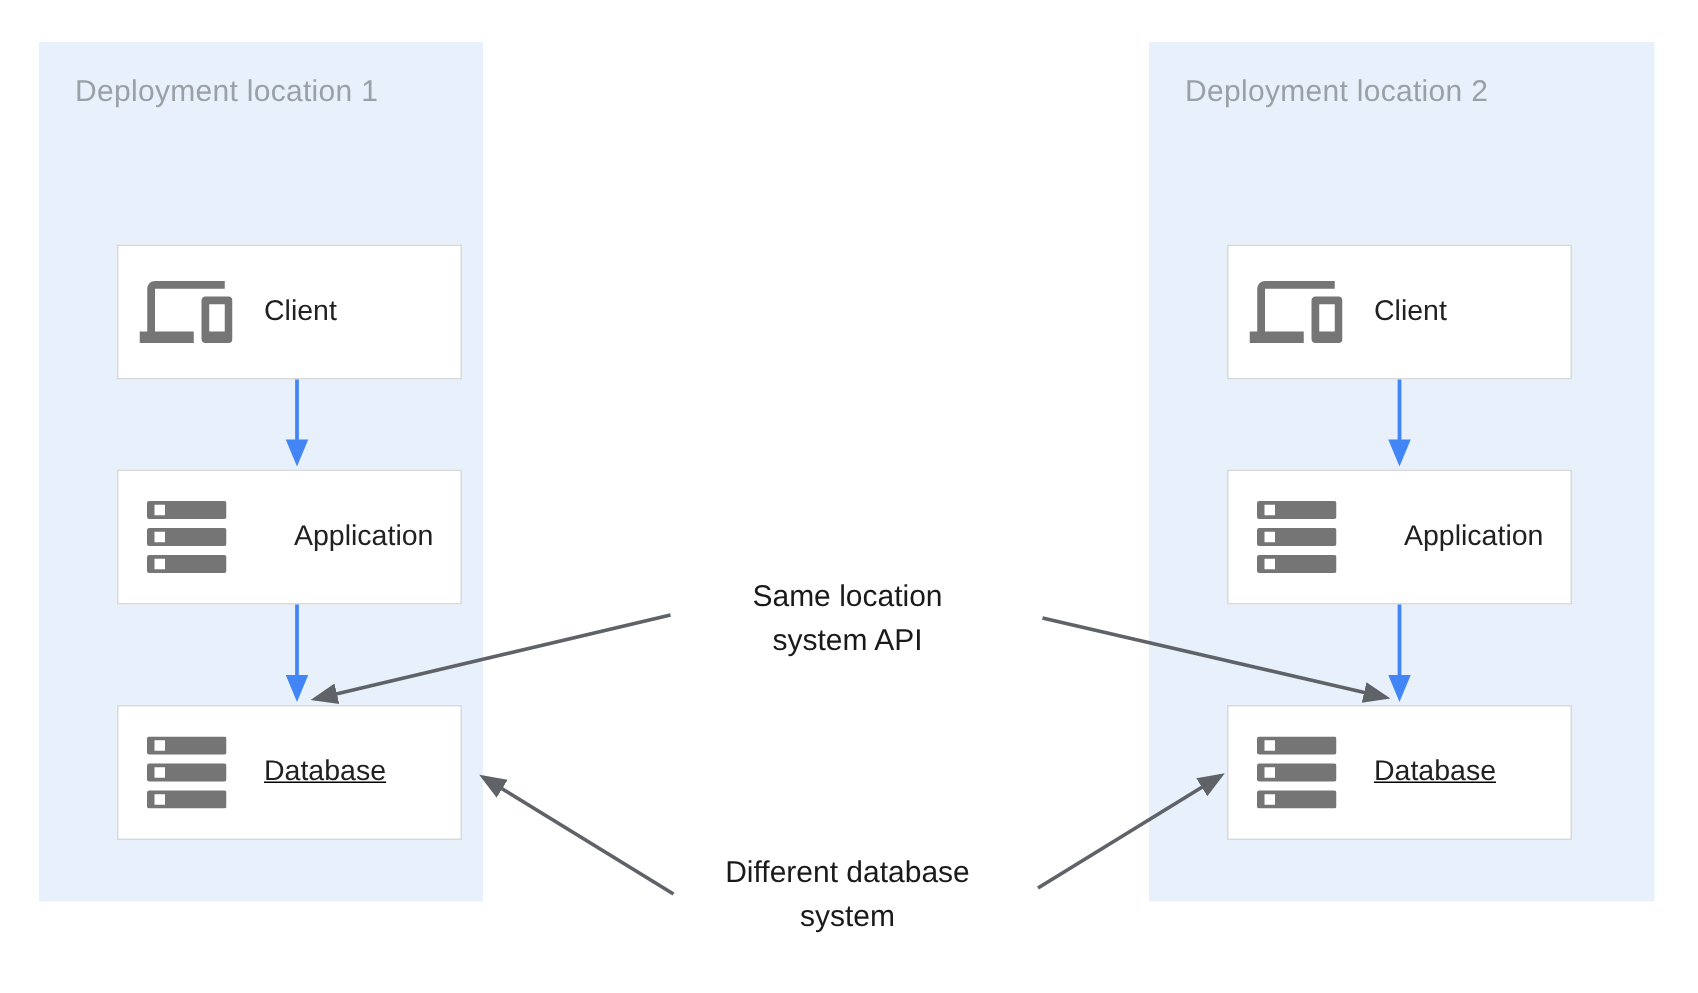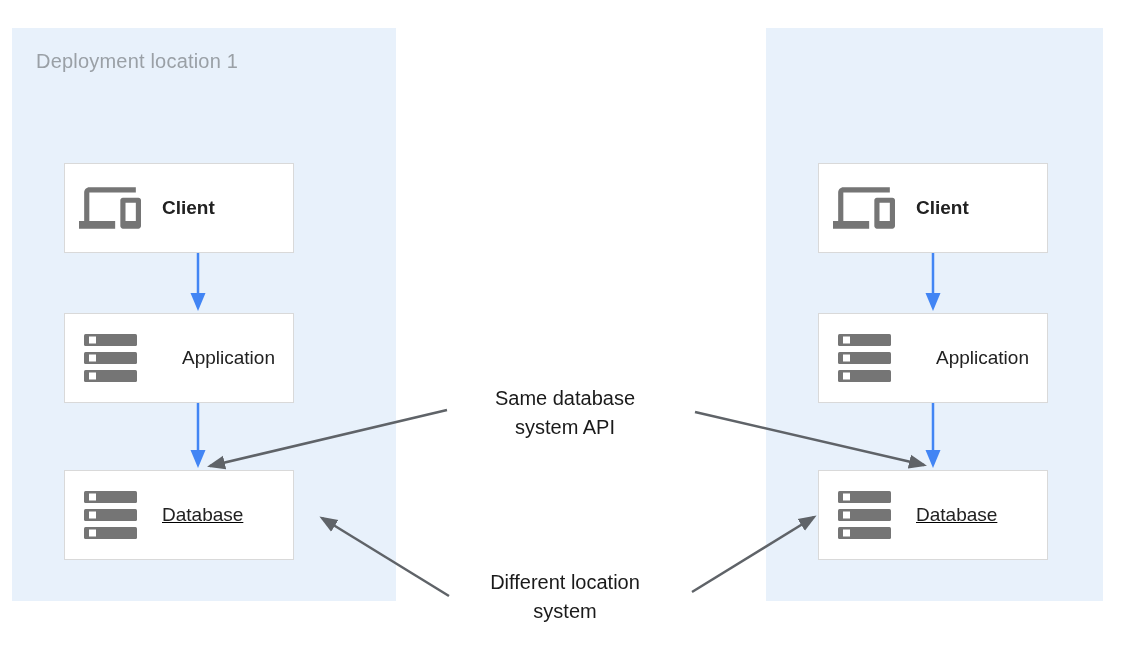--- a/index.html
+++ b/index.html
@@ -4,35 +4,35 @@
 <style>
   html,body{margin:0;padding:0;background:#ffffff;}
   .canvas{
     position:relative;width:1132px;height:662px;overflow:hidden;
     background:#ffffff;font-family:"Liberation Sans",sans-serif;
   }
   .panel{
     position:absolute;top:28px;height:573px;
     background:var(--c-panel-bg,#e8f1fb);
   }
-  .panel-left{left:12px;width:384px;}
+  .panel-left{left:26px;width:296px;}
   .panel-right{left:766px;width:337px;}
   .panel-title{
     position:absolute;left:24px;top:22px;
     font-size:20px;letter-spacing:.2px;
     color:var(--c-title-text,#9aa0a6);
   }
   .node{
     position:absolute;left:52px;width:230px;height:90px;
     box-sizing:border-box;
     background:var(--c-box-bg,#ffffff);
     border:1px solid var(--c-box-border,#d9d9d9);
     display:flex;align-items:center;padding-left:13px;
   }
-  .node-client{top:135px;font-weight:bold;}
+  .node-client{top:135px;}
   .node-application{top:285px;gap:20px;}
   .node-database{top:442px;text-decoration:underline;}
   .icon-wrap{flex:0 0 64px;width:64px;display:flex;justify-content:center;align-items:center;}
   .icon-fill{fill:var(--c-icon,#757575);}
   .node-label{
     margin-left:20px;font-size:19px;
     color:var(--c-label-text,#212121);white-space:nowrap;
   }
   .annotation{
     position:absolute;width:240px;text-align:center;
@@ -87,20 +87,21 @@
           <rect x="5" y="2.5" width="7" height="7" fill="#ffffff"></rect>
           <rect x="5" y="20.5" width="7" height="7" fill="#ffffff"></rect>
           <rect x="5" y="38.5" width="7" height="7" fill="#ffffff"></rect>
         </svg>
       </span>
       <span class="node-label">Database</span>
     </div>
   </section>
 
   <section class="panel panel-right">
+    <div class="panel-title">Deployment location 2</div>
 
     <div class="node node-client">
       <span class="icon-wrap">
         <svg width="62" height="62" viewBox="0 0 24 24" aria-hidden="true">
           <path class="icon-fill" d="M4 6h18V4H4c-1.1 0-2 .9-2 2v11H0v3h14v-3H4V6zm19 2h-6c-.55 0-1 .45-1 1v10c0 .55.45 1 1 1h6c.55 0 1-.45 1-1V9c0-.55-.45-1-1-1zm-1 9h-4v-7h4v7z"></path>
         </svg>
       </span>
       <span class="node-label">Client</span>
     </div>
 
@@ -126,23 +127,23 @@
           <rect class="icon-fill" x="0" y="36" width="53" height="12" rx="1.5"></rect>
           <rect x="5" y="2.5" width="7" height="7" fill="#ffffff"></rect>
           <rect x="5" y="20.5" width="7" height="7" fill="#ffffff"></rect>
           <rect x="5" y="38.5" width="7" height="7" fill="#ffffff"></rect>
         </svg>
       </span>
       <span class="node-label">Database</span>
     </div>
   </section>
 
-  <div class="annotation annotation-same">Same database
+  <div class="annotation annotation-same">Same location
 system API</div>
-  <div class="annotation annotation-diff">Different location
+  <div class="annotation annotation-diff">Different database
 system</div>
 
   <svg class="overlay" width="1132" height="662" viewBox="0 0 1132 662" aria-hidden="true">
     <defs>
       <marker id="arrowhead-dark" markerUnits="userSpaceOnUse" markerWidth="18" markerHeight="16" refX="15" refY="8" orient="auto">
         <path class="ann-head" d="M0,1 L18,8 L0,15 Z"></path>
       </marker>
     </defs>
 
     <line class="flow-line" x1="198" y1="253" x2="198" y2="295"></line>

